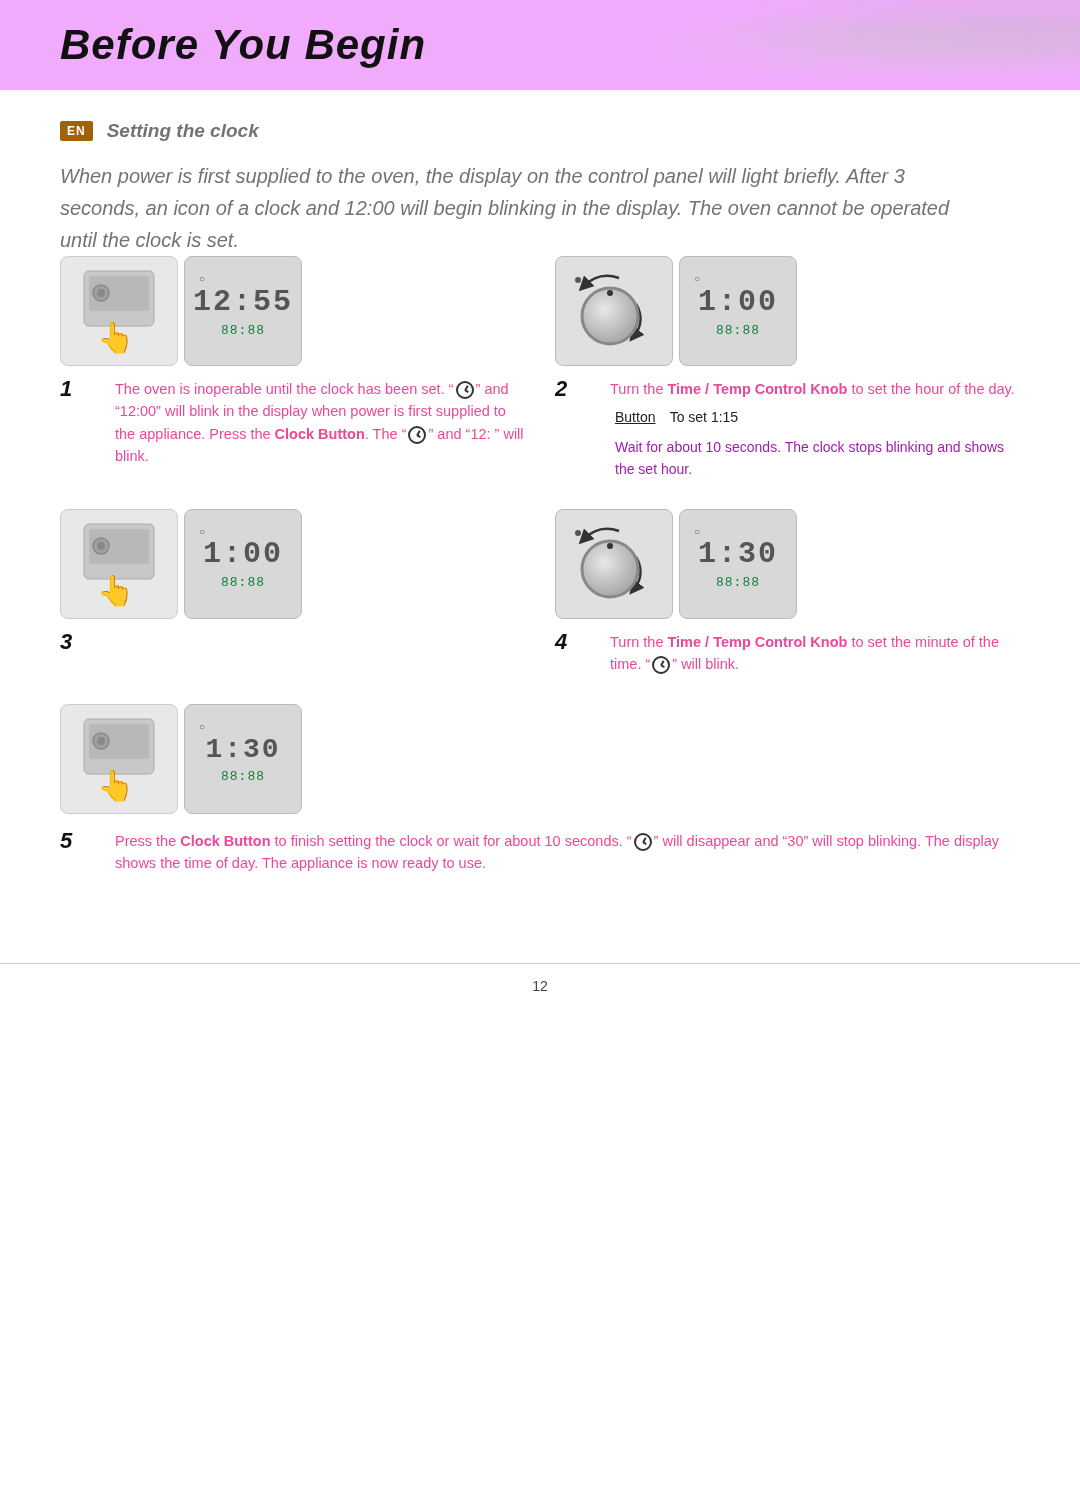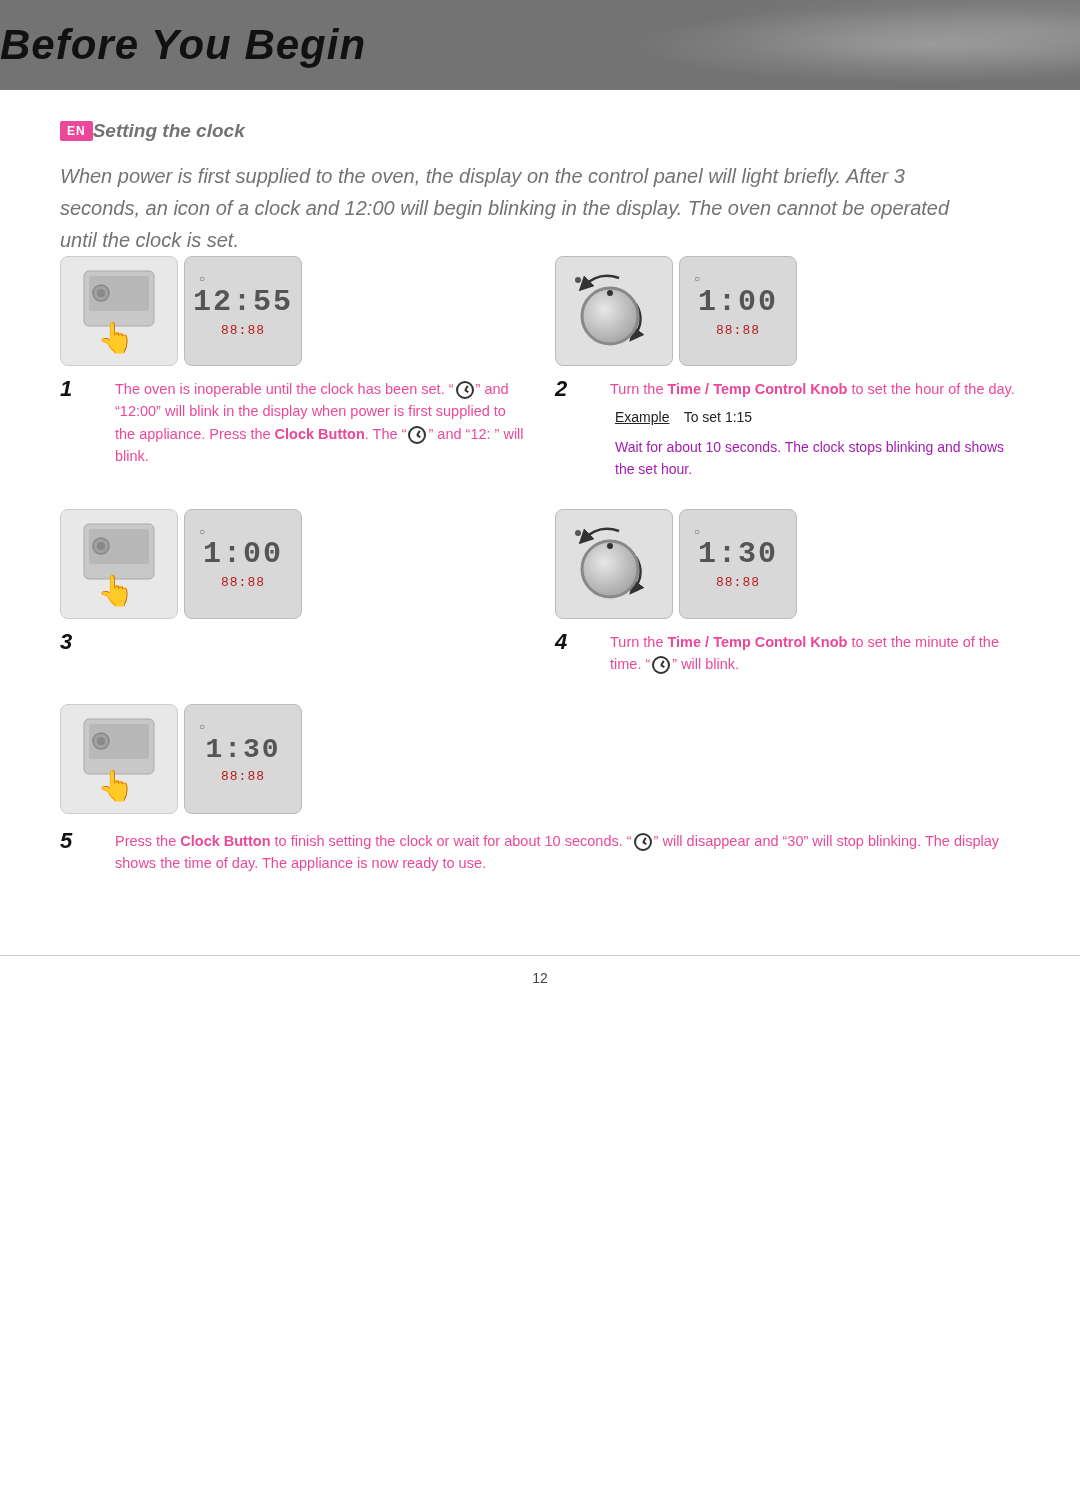--- a/index.html
+++ b/index.html
@@ -10,23 +10,24 @@
       font-family: Arial, sans-serif;
       font-size: 15px;
       color: #222;
       position: relative;
     }
 
     
     .header-band {
       width: 100%;
       height: 90px;
-      background: #737373;
-      display: flex;
-      align-items: center;
+      background: #f0abfc;
+      display: flex;
+      align-items: center;
+      padding-left: 60px;
       position: relative;
       overflow: hidden;
     }
     .header-band::after {
       content: '';
       position: absolute;
       right: 0; top: 0;
       width: 500px; height: 90px;
       background: radial-gradient(ellipse at 70% 50%, rgba(200,200,200,0.4) 0%, transparent 60%),
                   radial-gradient(ellipse at 90% 30%, rgba(180,180,180,0.3) 0%, transparent 50%);
@@ -44,25 +45,26 @@
       padding: 30px 60px 60px 60px;
     }
 
     
     .section-heading {
       display: flex;
       align-items: center;
       margin-bottom: 18px;
     }
     .en-badge {
-      background: #ec4899;
+      background: #a16207;
       color: #fff;
       font-size: 12px;
       font-weight: bold;
       padding: 3px 7px;
+      margin-right: 14px;
       border-radius: 2px;
       letter-spacing: 1px;
     }
     .section-title {
       font-size: 19px;
       font-style: italic;
       font-weight: bold;
       color: #737373;
     }
 
@@ -124,21 +126,21 @@
     }
     .display-clock {
       font-size: 30px;
       font-weight: bold;
       color: #555;
       font-family: 'Courier New', monospace;
       letter-spacing: 2px;
     }
     .display-clock-small {
       font-size: 13px;
-      color: #b91c1c;
+      color: #15803d;
       font-family: 'Courier New', monospace;
       margin-top: 4px;
       letter-spacing: 1px;
     }
     .display-dot {
       font-size: 10px;
       color: #666;
       position: absolute;
       top: 16px;
       left: 14px;
@@ -249,21 +251,21 @@
       margin-top: 10px;
     }
 
     
     .footer {
       border-top: 1px solid #ccc;
       text-align: center;
       padding: 14px 0 0 0;
       font-size: 14px;
       color: #444;
-      margin-top: 20px;
+      margin-top: 28px;
     }
 
     
     .knob-wrapper {
       position: relative;
       width: 100px;
       height: 90px;
       display: flex;
       align-items: center;
       justify-content: center;
@@ -354,21 +356,21 @@
           <span class="display-clock-small">88:88</span>
         </div>
       </div>
       <div class="step-text-block">
         <span class="step-number">2</span>
         <div>
           <span class="step-text">
             Turn the <b>Time / Temp Control Knob</b> to set the hour of the day.
           </span>
           <div class="example-block">
-            <span class="example-label">Example</span>
+            <span class="example-label">Button</span>
             <span class="example-value">To set 1:15</span>
             <p class="example-desc">Wait for about 10 seconds. The clock stops blinking and shows the set hour.</p>
           </div>
         </div>
       </div>
     </div>
   </div>
 
   <div class="step-row">
 

